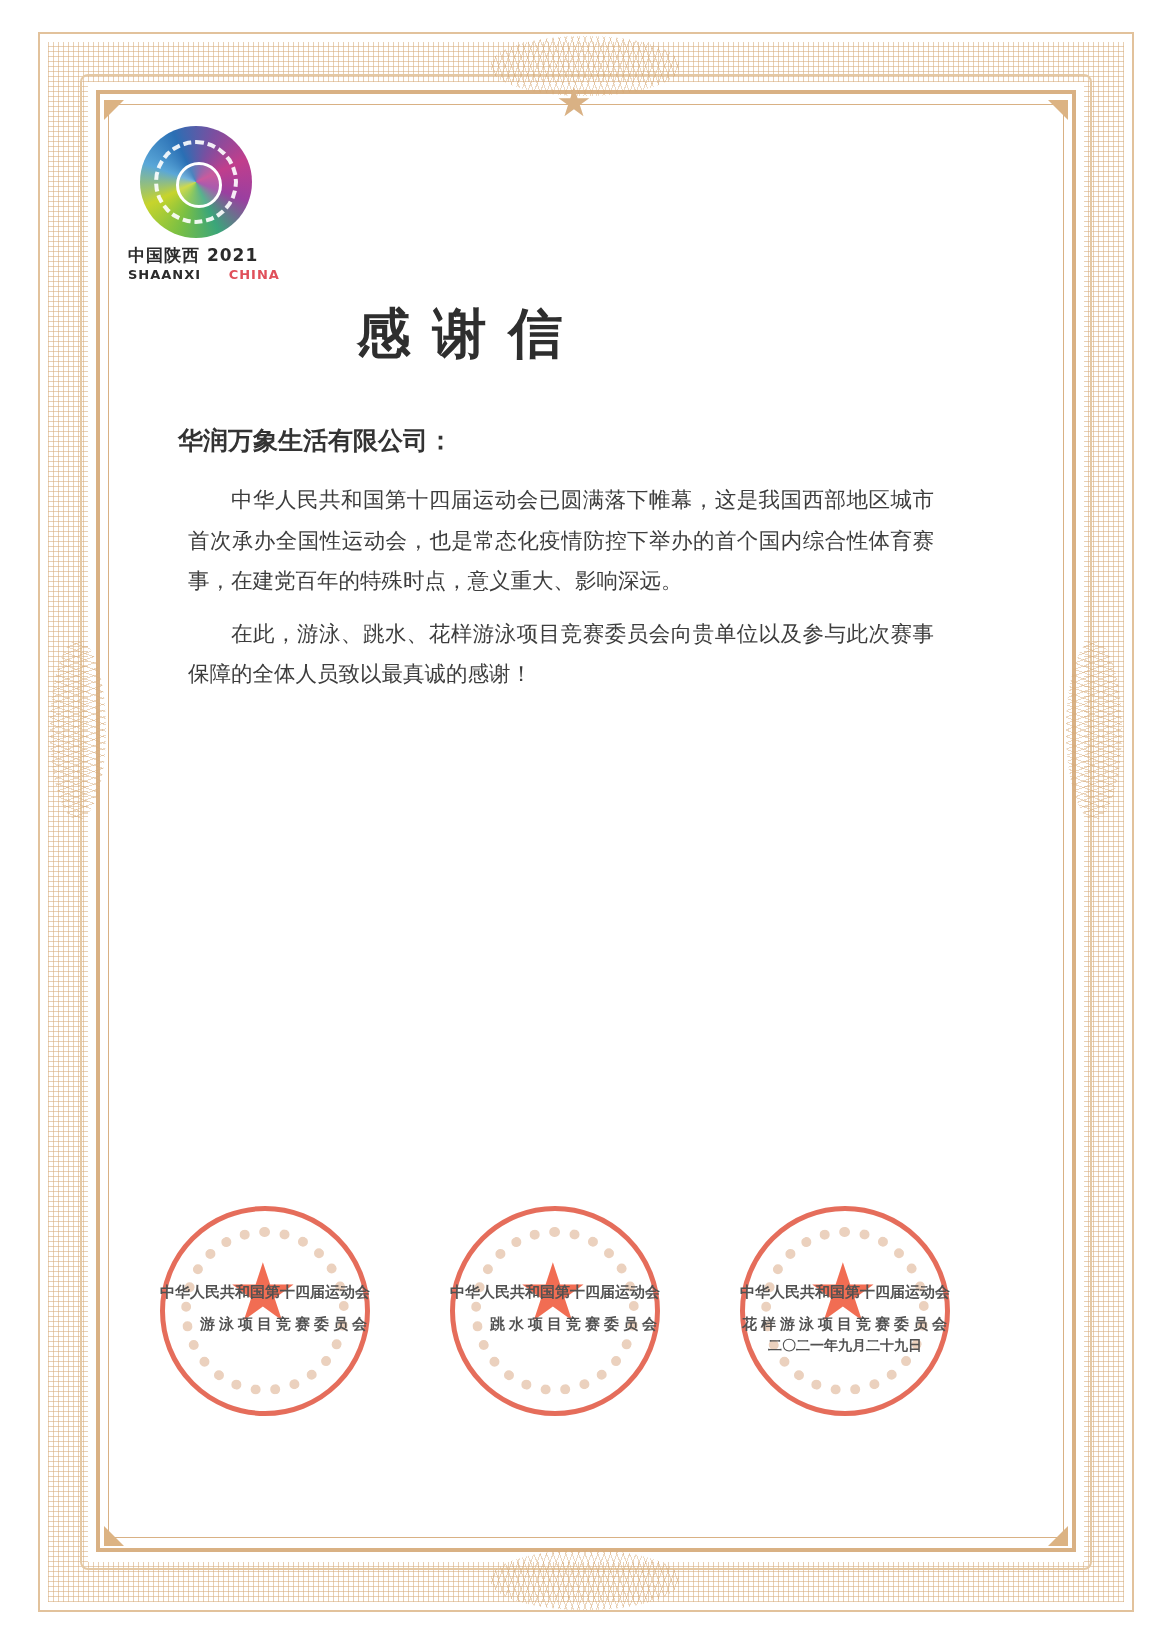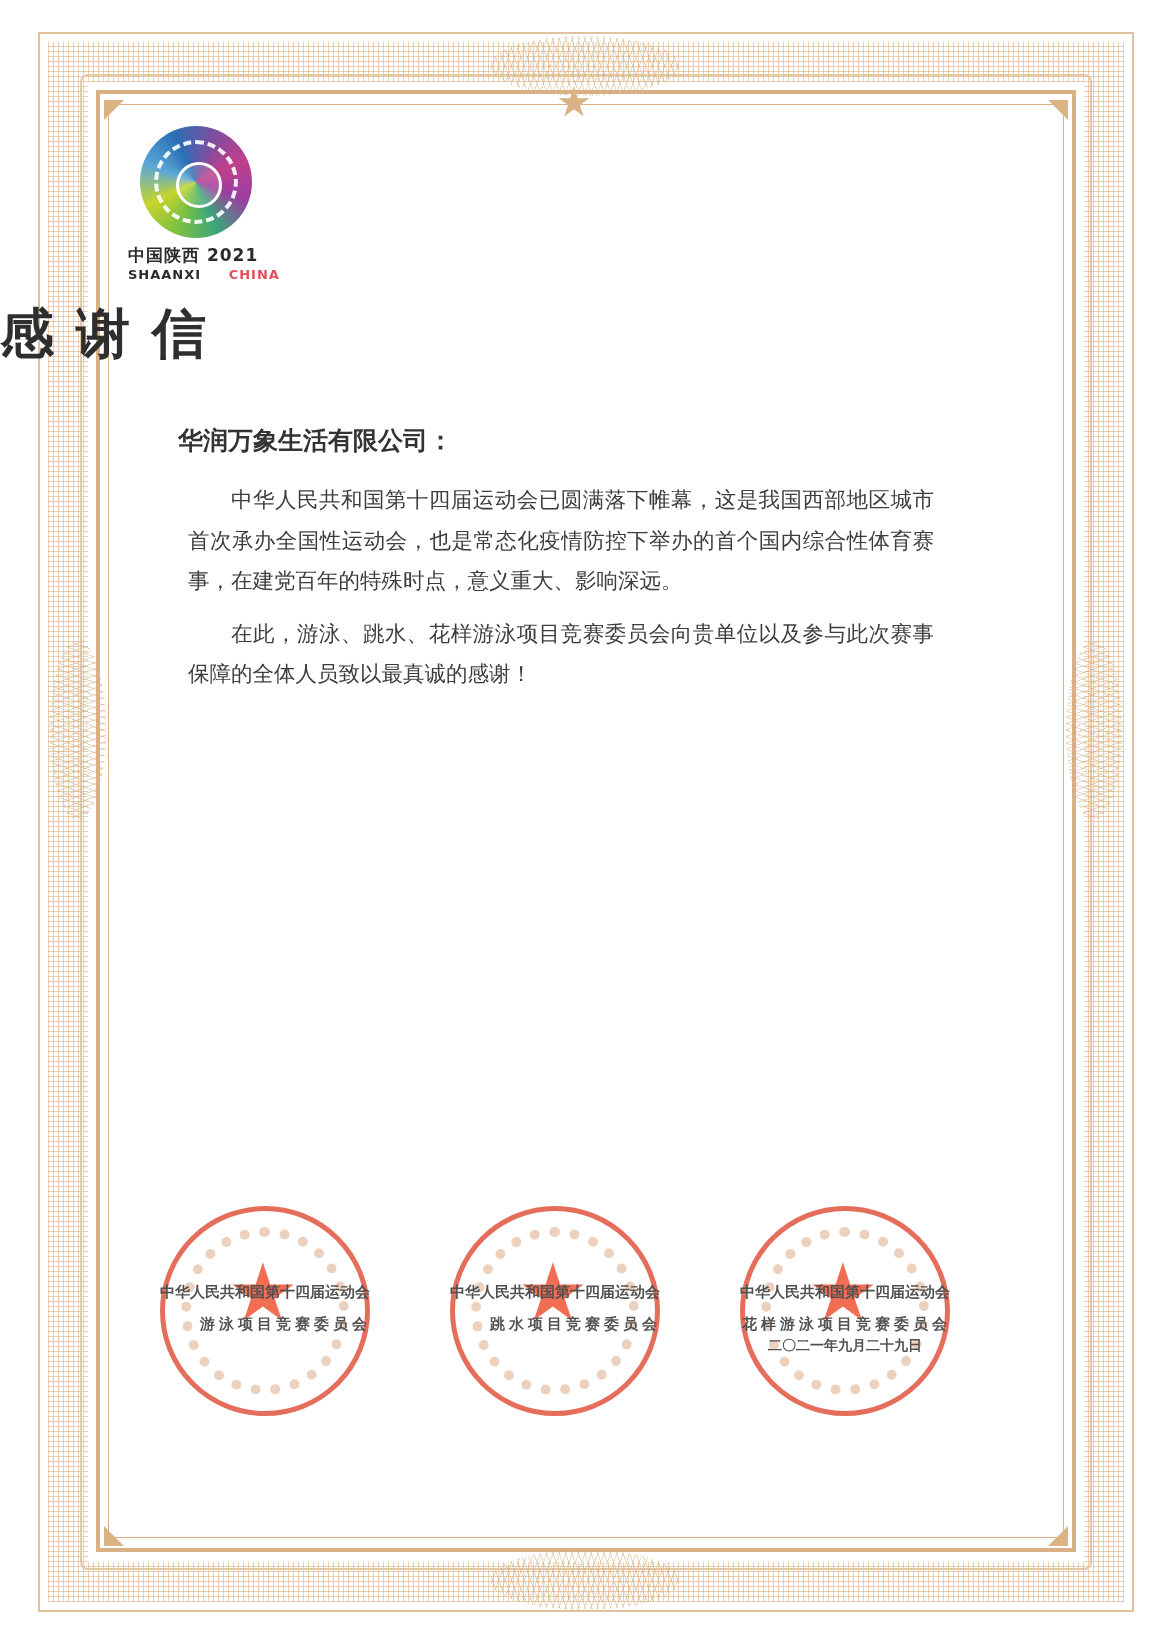--- a/index.html
+++ b/index.html
@@ -47,21 +47,21 @@
     background: conic-gradient(from 200deg, #7bc043, #c7d42c, #5aa7d8, #2a6fb4, #7a4fa0, #c13e8c, #9a3fa0, #3aa57a, #7bc043);
     position: relative; }
   .logo-circle::before { content: ""; position: absolute; inset: 14px; border-radius: 50%;
     border: 4px dashed rgba(255,255,255,0.9); }
   .logo-circle::after { content: ""; position: absolute; left: 36px; top: 36px; width: 40px; height: 40px;
     border-radius: 50%; border: 3px solid #fff; background: rgba(255,255,255,0.15); }
   .logo-cn { margin-top: 6px; font-weight: bold; font-size: 17px; color: #2b2b2b; letter-spacing: 1px; white-space: nowrap; }
   .logo-en { font-weight: bold; font-size: 13px; color: #2b2b2b; letter-spacing: 1px; white-space: nowrap; }
   .logo-en .red { color: #e0505a; margin-left: 22px; }
 
-  .title { position: absolute; left: 0; width: 941px; top: 298px; text-align: left;
+  .title { position: absolute; left: 0; width: 941px; top: 298px; text-align: center;
     font-family: "DejaVu Serif", "Liberation Serif", serif; font-weight: bold; font-size: 54px;
     letter-spacing: 22px; color: #2e2e2e; }
 
   .addressee { position: absolute; left: 178px; top: 424px; font-family: "DejaVu Serif", "Liberation Serif", serif;
     font-weight: bold; font-size: 25px; color: #333; }
   .body { position: absolute; left: 176px; top: 468px; width: 770px; font-size: 21.5px; line-height: 40.5px; color: #3d3d3d; }
   .body p { margin: 12px; text-indent: 2em; text-align: justify; }
 
   .seals { position: absolute; left: 150px; top: 1206px; width: 820px; height: 220px; }
   .seal { position: absolute; top: 0; width: 210px; height: 210px; border-radius: 50%;

